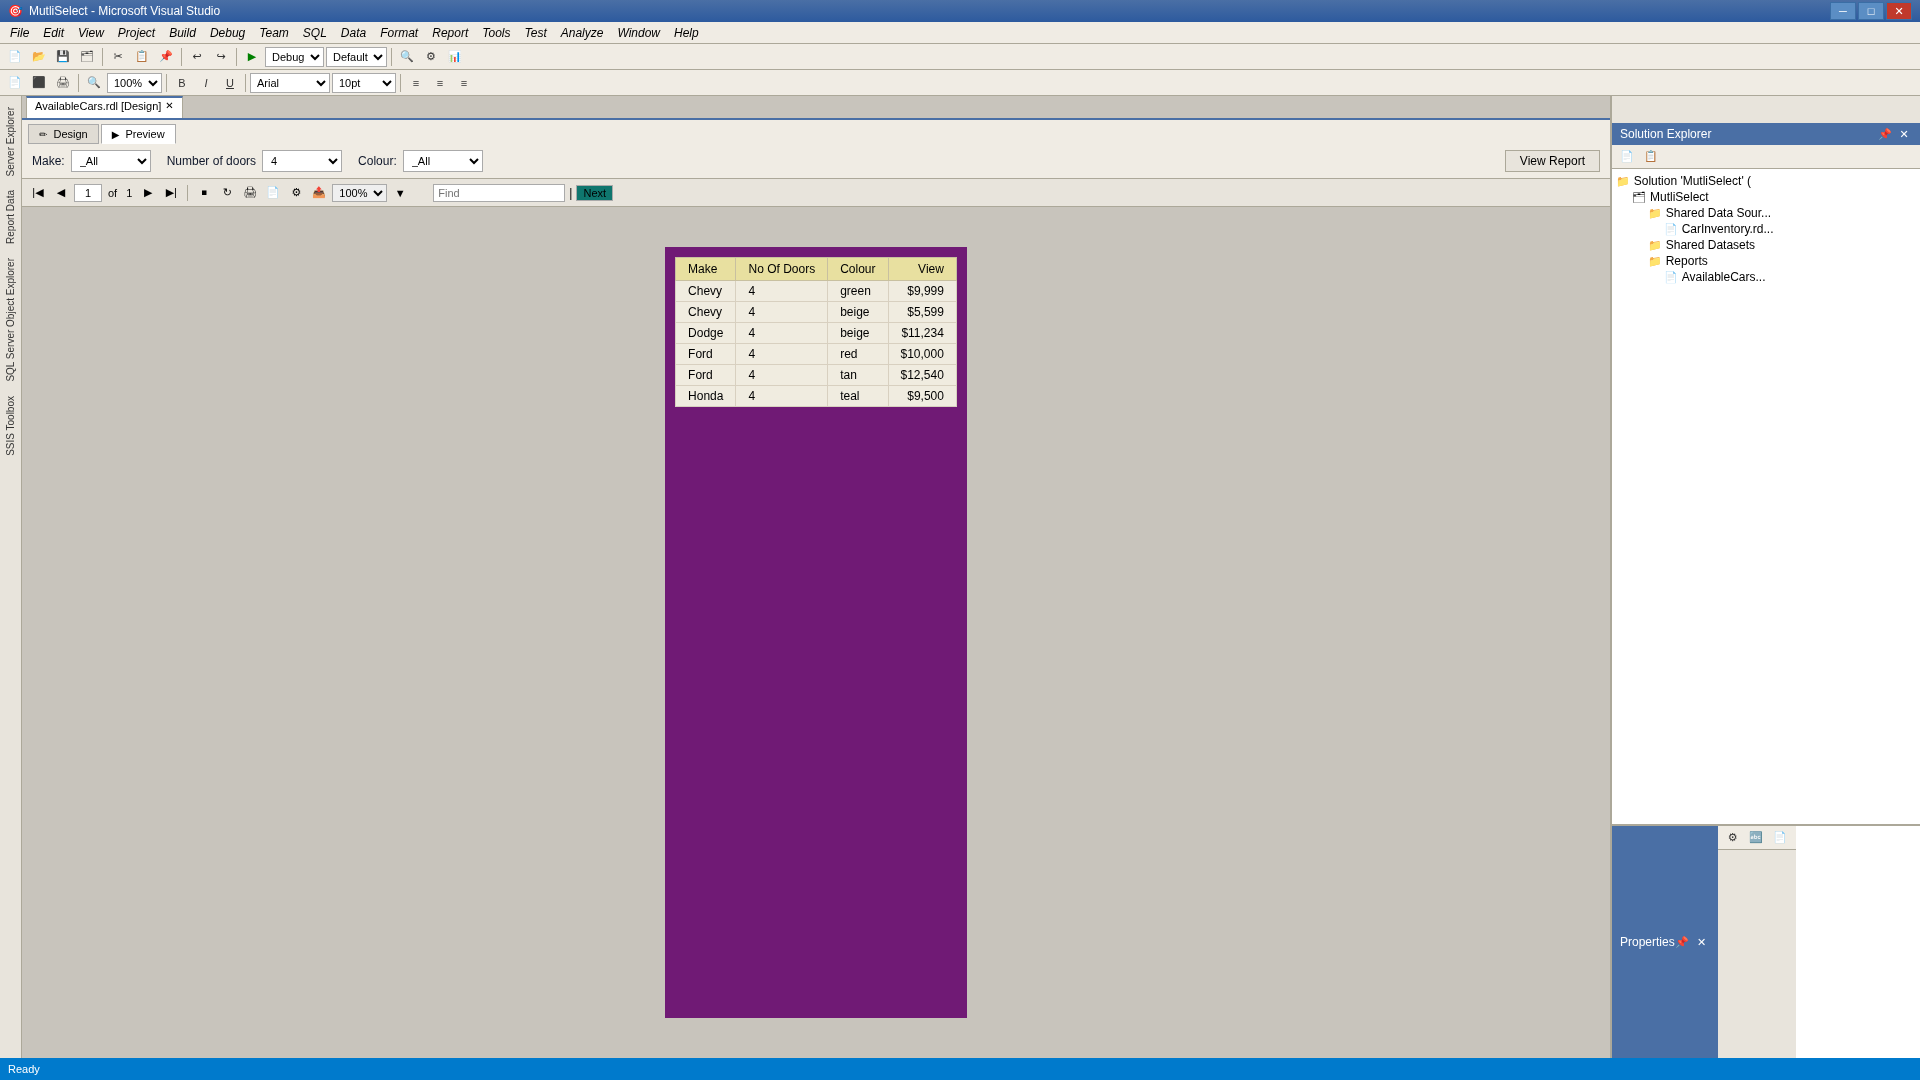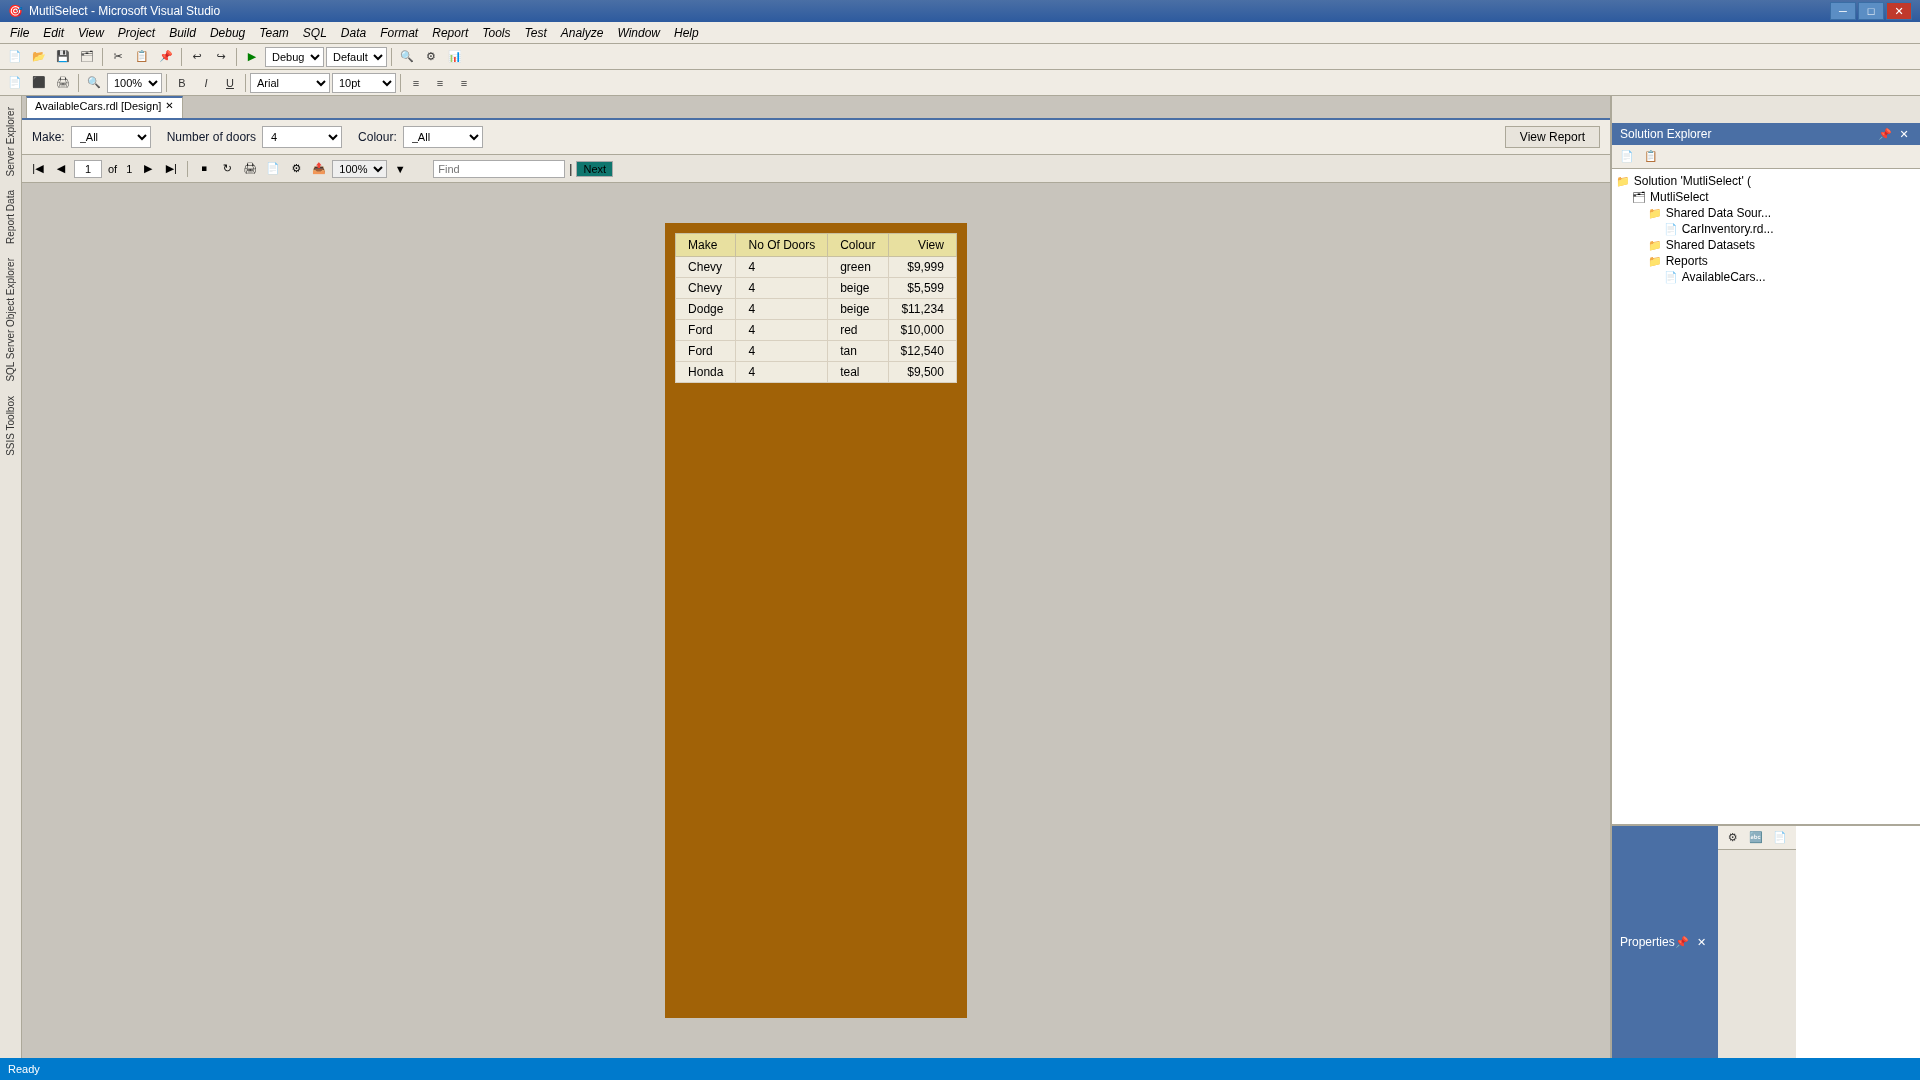--- a/index.html
+++ b/index.html
@@ -256,21 +256,21 @@
       flex: 1;
       overflow: auto;
       background: #c8c4bc;
       display: flex;
       justify-content: center;
       padding: 40px;
     }
 
     
     .report-table-container {
-      background: #a16207;
+      background: #701a75;
       padding: 10px;
     }
     .report-table {
       border-collapse: collapse;
       font-size: 12px;
       font-family: Arial, sans-serif;
     }
     .report-table th {
       background: #e8e0a0;
       padding: 4px 12px;
@@ -487,20 +487,30 @@
     <div class="doc-tabs">
       <div class="doc-tab active">
         <span>AvailableCars.rdl [Design]</span>
         <span class="doc-tab-close">✕</span>
       </div>
     </div>
 
     <div class="report-area">
 
       <div class="report-toolbar">
+        <div class="design-preview-tabs">
+          <div class="dp-tab">
+            <span class="dp-tab-icon">✏</span>
+            <span>Design</span>
+          </div>
+          <div class="dp-tab active">
+            <span class="dp-tab-icon">▶</span>
+            <span>Preview</span>
+          </div>
+        </div>
         <div class="params-row">
           <div class="param-group">
             <label class="param-label">Make:</label>
             <select class="param-select">
               <option>_All</option>
             </select>
           </div>
           <div class="param-group">
             <label class="param-label">Number of doors</label>
             <select class="param-select">

